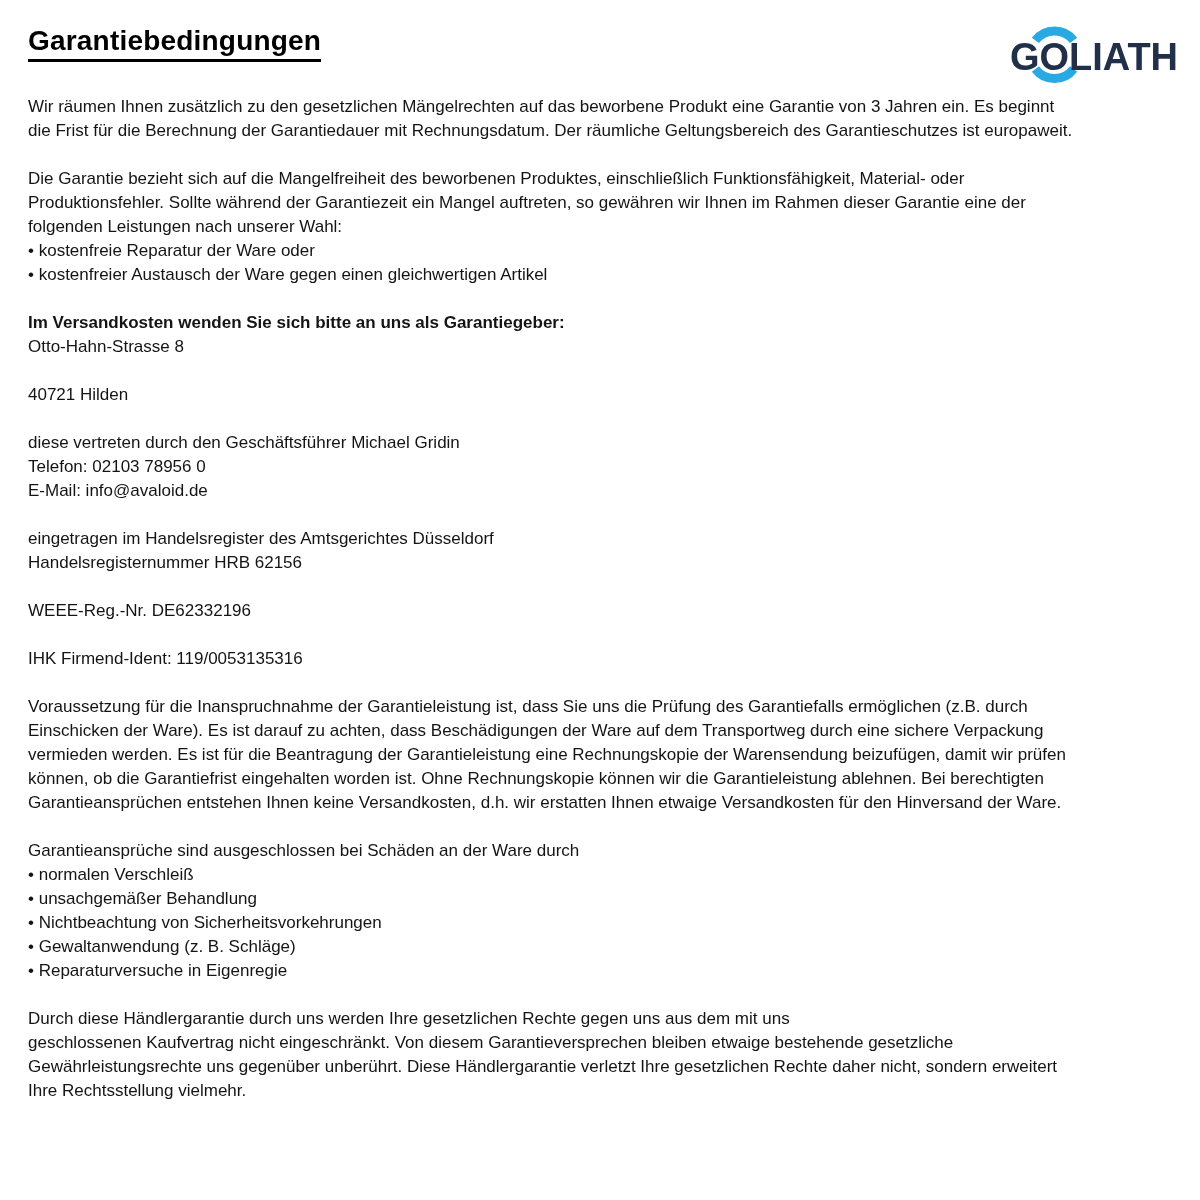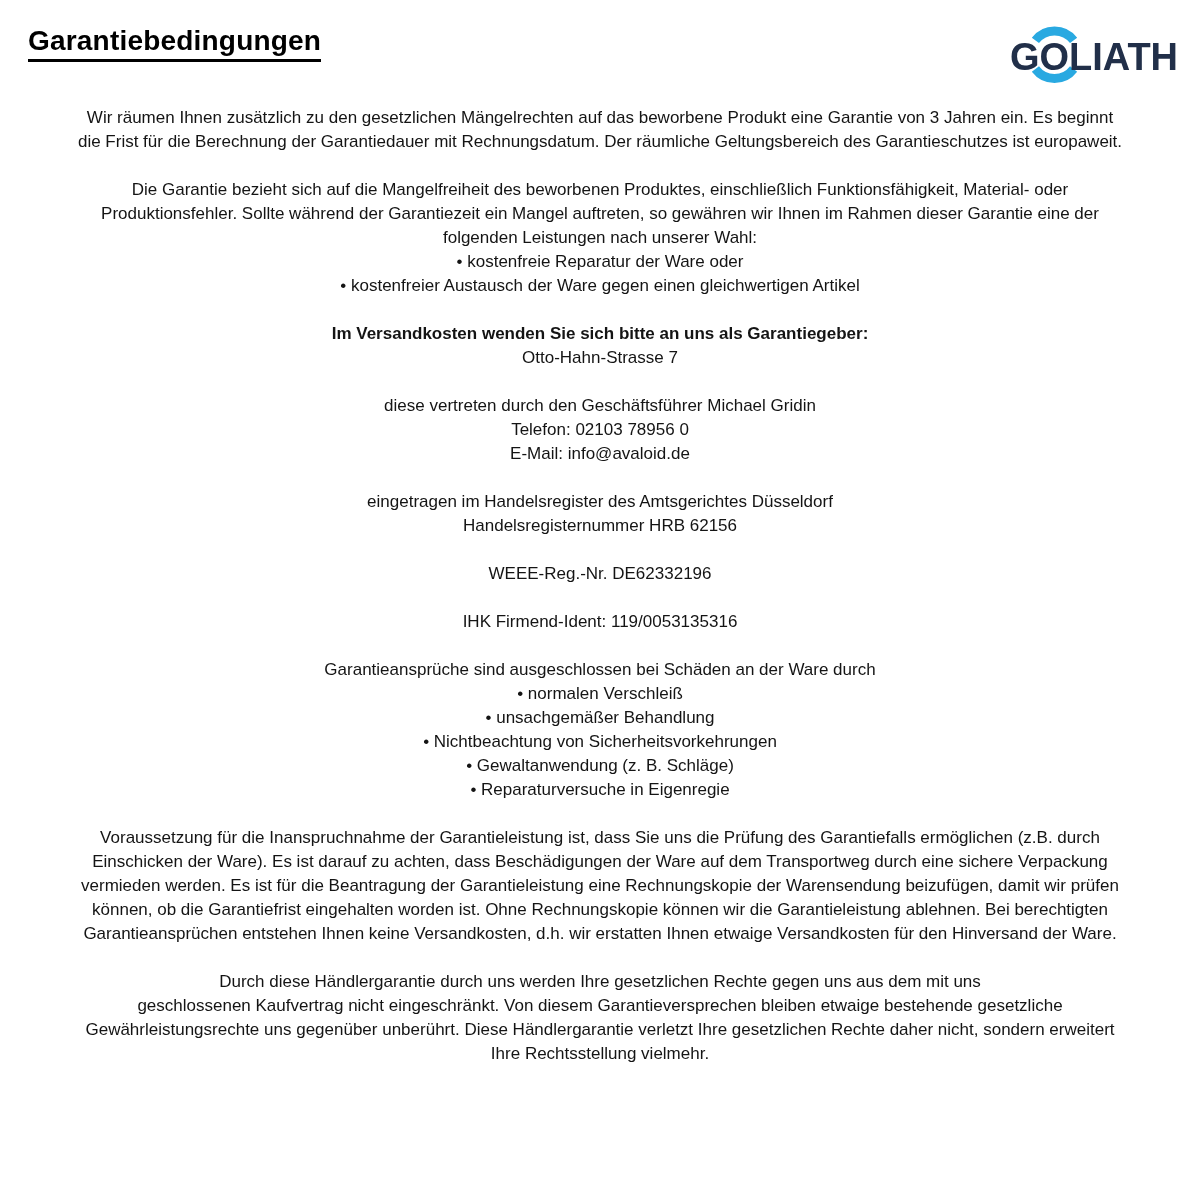--- a/index.html
+++ b/index.html
@@ -32,22 +32,21 @@
     letter-spacing: 0.2px;
   }
   .logo {
     position: absolute;
     top: 8px;
     right: 20px;
     width: 170px;
     height: 78px;
   }
   .content {
-    margin-top: 44px;
-    text-align: center;
+    margin-top: 33px;
   }
   .block {
     margin: 0 0 24px 0;
     white-space: pre-line;
   }
   .no-gap {
     margin-bottom: 0;
   }
   .bold {
     font-weight: bold;
@@ -73,47 +72,48 @@
 
     <p class="block">Die Garantie bezieht sich auf die Mangelfreiheit des beworbenen Produktes, einschließlich Funktionsfähigkeit, Material- oder
 Produktionsfehler. Sollte während der Garantiezeit ein Mangel auftreten, so gewähren wir Ihnen im Rahmen dieser Garantie eine der
 folgenden Leistungen nach unserer Wahl:
 • kostenfreie Reparatur der Ware oder
 • kostenfreier Austausch der Ware gegen einen gleichwertigen Artikel</p>
 
     <p class="block no-gap bold">Im Versandkosten wenden Sie sich bitte an uns als Garantiegeber:</p>
 
 
-    <p class="block">Otto-Hahn-Strasse 7</p>
+    <p class="block">Otto-Hahn-Strasse 8</p>
 
+    <p class="block">40721 Hilden</p>
 
     <p class="block">diese vertreten durch den Geschäftsführer Michael Gridin
 Telefon: 02103 78956 0
 E-Mail: info@avaloid.de</p>
 
     <p class="block">eingetragen im Handelsregister des Amtsgerichtes Düsseldorf
 Handelsregisternummer HRB 62156</p>
 
 
     <p class="block">WEEE-Reg.-Nr. DE62332196</p>
 
     <p class="block">IHK Firmend-Ident: 119/0053135316</p>
 
+    <p class="block">Voraussetzung für die Inanspruchnahme der Garantieleistung ist, dass Sie uns die Prüfung des Garantiefalls ermöglichen (z.B. durch
+Einschicken der Ware). Es ist darauf zu achten, dass Beschädigungen der Ware auf dem Transportweg durch eine sichere Verpackung
+vermieden werden. Es ist für die Beantragung der Garantieleistung eine Rechnungskopie der Warensendung beizufügen, damit wir prüfen
+können, ob die Garantiefrist eingehalten worden ist. Ohne Rechnungskopie können wir die Garantieleistung ablehnen. Bei berechtigten
+Garantieansprüchen entstehen Ihnen keine Versandkosten, d.h. wir erstatten Ihnen etwaige Versandkosten für den Hinversand der Ware.</p>
+
     <p class="block">Garantieansprüche sind ausgeschlossen bei Schäden an der Ware durch
 • normalen Verschleiß
 • unsachgemäßer Behandlung
 • Nichtbeachtung von Sicherheitsvorkehrungen
 • Gewaltanwendung (z. B. Schläge)
 • Reparaturversuche in Eigenregie</p>
-
-    <p class="block">Voraussetzung für die Inanspruchnahme der Garantieleistung ist, dass Sie uns die Prüfung des Garantiefalls ermöglichen (z.B. durch
-Einschicken der Ware). Es ist darauf zu achten, dass Beschädigungen der Ware auf dem Transportweg durch eine sichere Verpackung
-vermieden werden. Es ist für die Beantragung der Garantieleistung eine Rechnungskopie der Warensendung beizufügen, damit wir prüfen
-können, ob die Garantiefrist eingehalten worden ist. Ohne Rechnungskopie können wir die Garantieleistung ablehnen. Bei berechtigten
-Garantieansprüchen entstehen Ihnen keine Versandkosten, d.h. wir erstatten Ihnen etwaige Versandkosten für den Hinversand der Ware.</p>
 
     <p class="block">Durch diese Händlergarantie durch uns werden Ihre gesetzlichen Rechte gegen uns aus dem mit uns
 geschlossenen Kaufvertrag nicht eingeschränkt. Von diesem Garantieversprechen bleiben etwaige bestehende gesetzliche
 Gewährleistungsrechte uns gegenüber unberührt. Diese Händlergarantie verletzt Ihre gesetzlichen Rechte daher nicht, sondern erweitert
 Ihre Rechtsstellung vielmehr.</p>
 
   </div>
 </div>
 
 </body></html>

